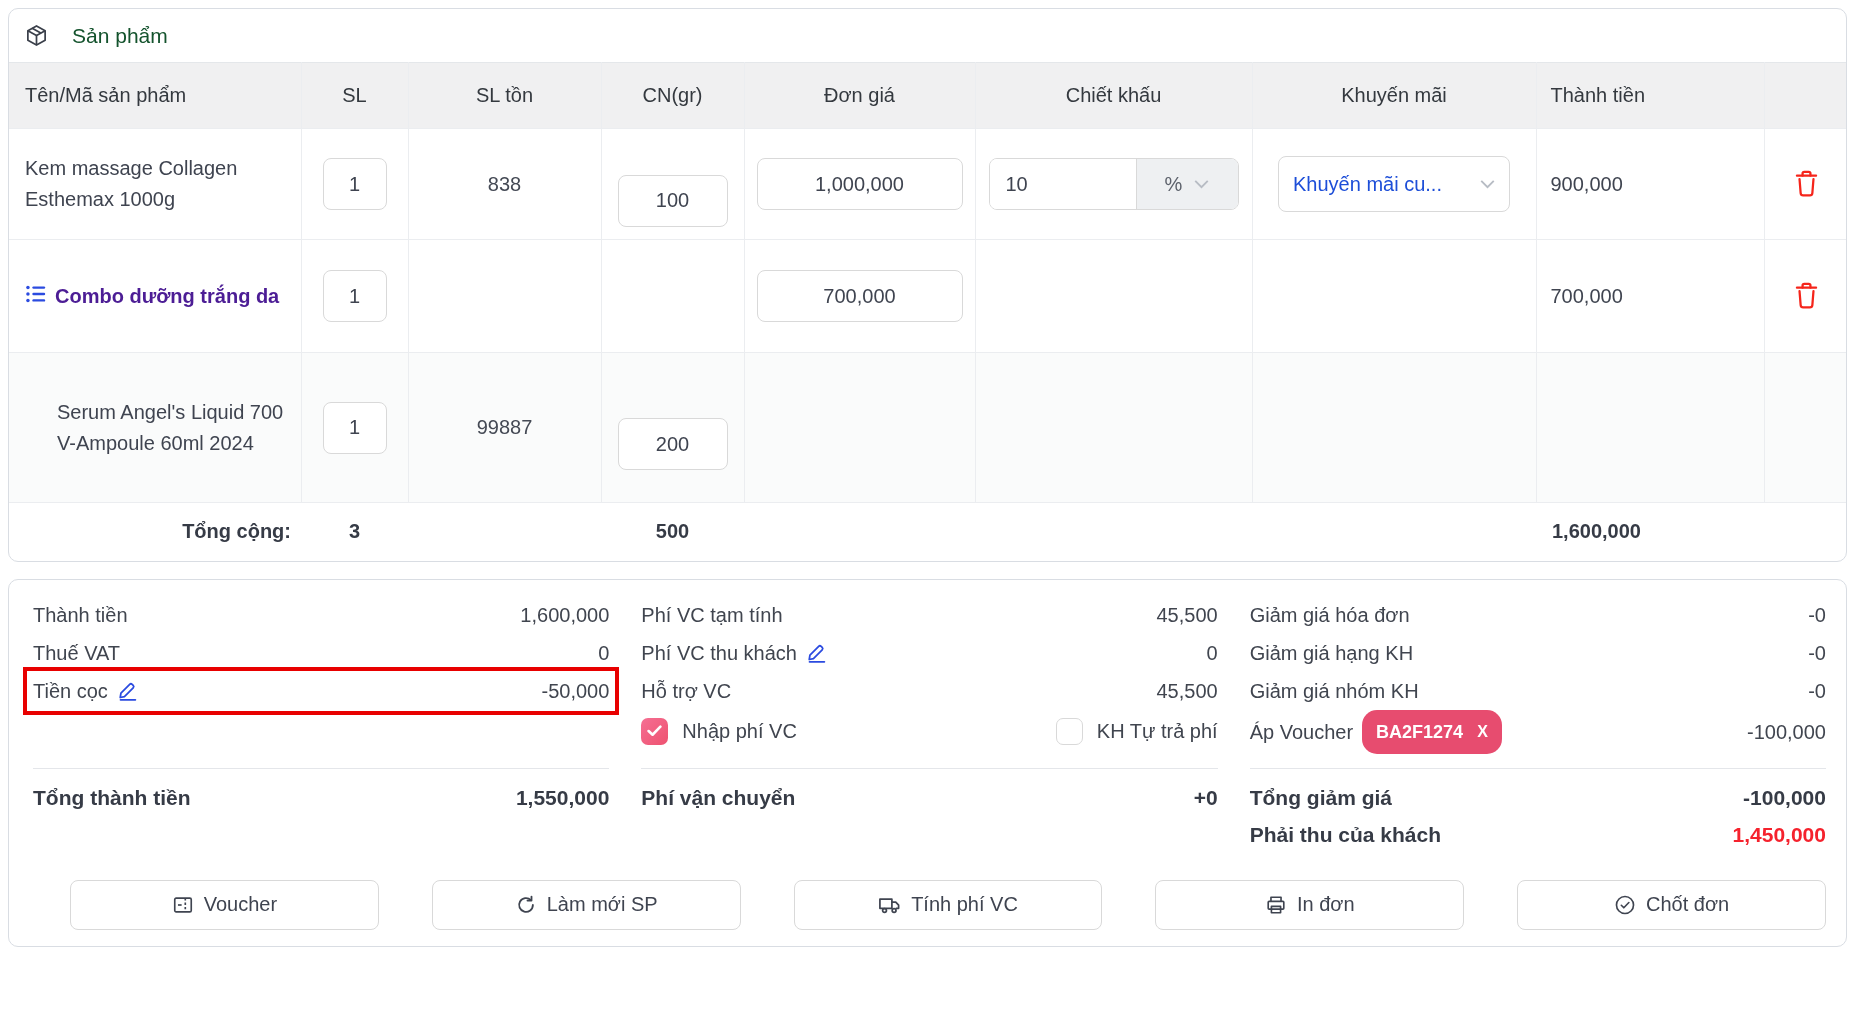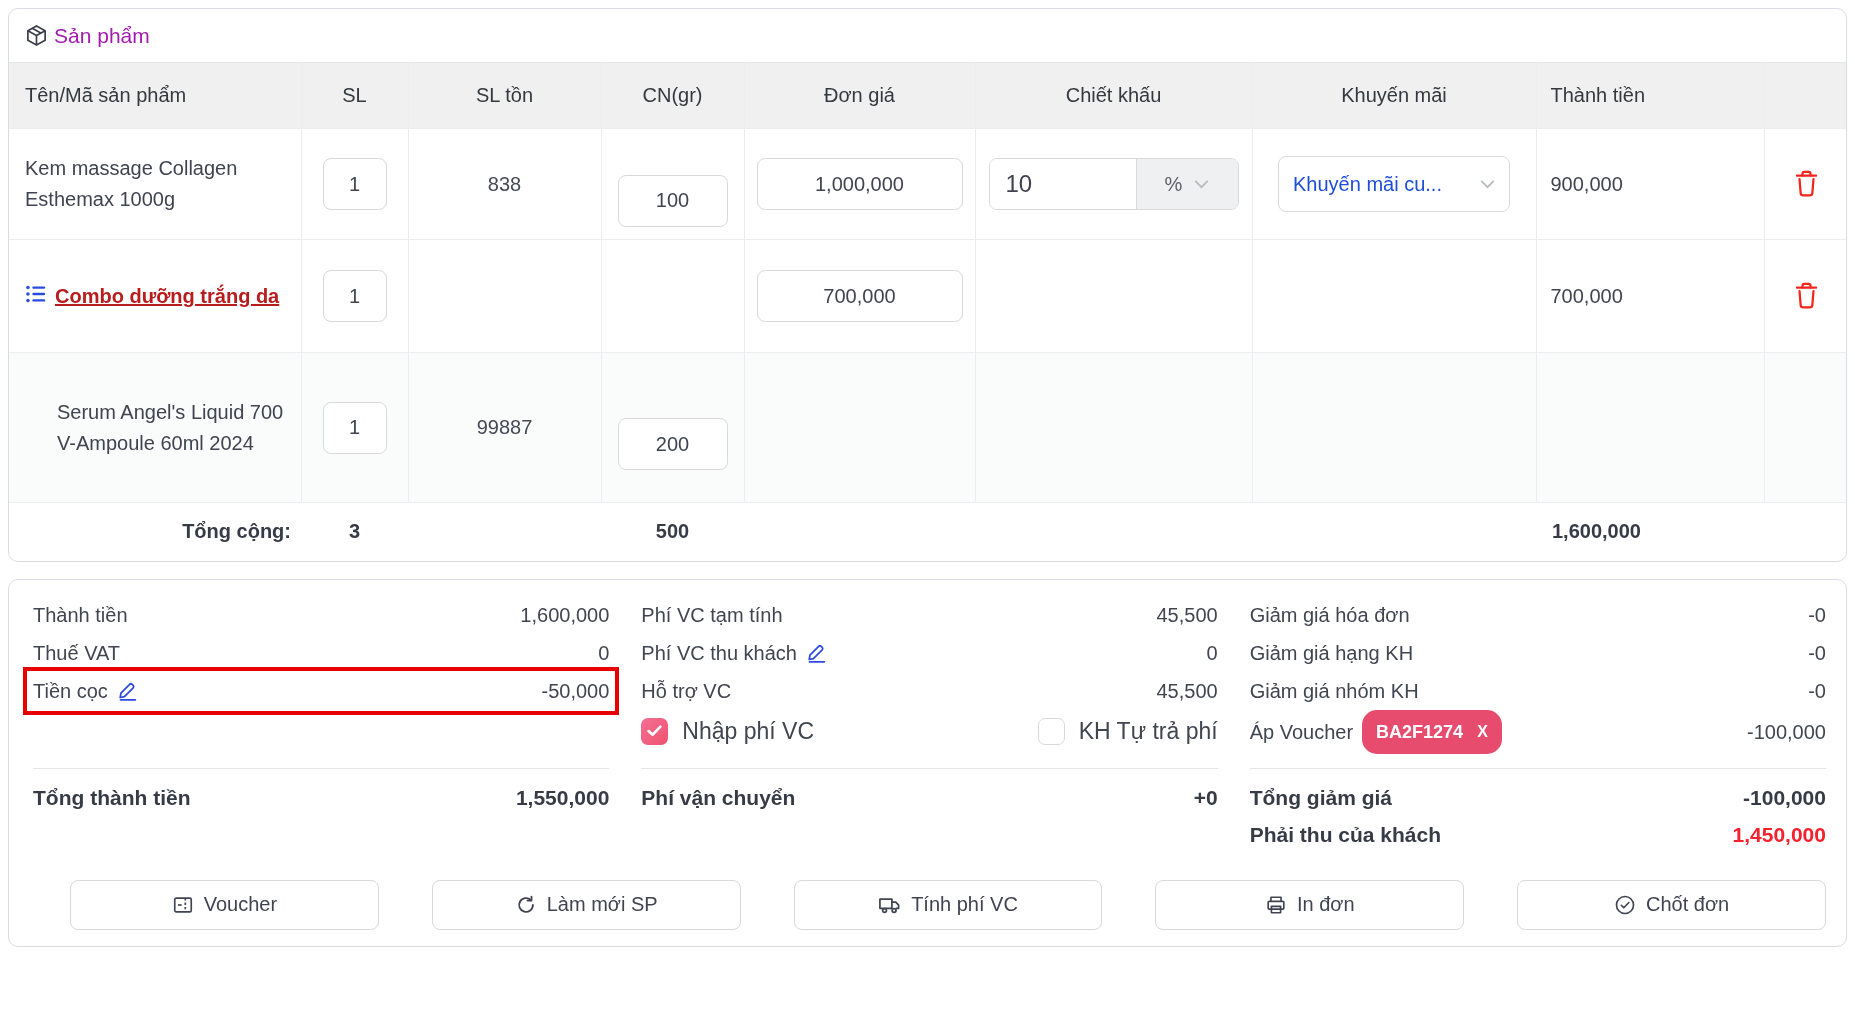--- a/index.html
+++ b/index.html
@@ -2,44 +2,44 @@
 <html><head>
 <meta charset="utf-8">
 <style>
   * { margin:0; padding:0; box-sizing:border-box; }
   html,body { width:1855px; height:1029px; background:#fff; font-family:"Liberation Sans", sans-serif; color:#454a55; }
 
   .card { background:#fff; border:1px solid #d9dde3; border-radius:10px; overflow:visible; }
 
   
   .products-card { margin:8px 8px 0 8px; overflow:hidden; }
-  .panel-title { display:flex; align-items:center; gap:6px; height:53px; padding:0 16px; font-size:21px; color:#a21caf; }
+  .panel-title { display:flex; align-items:center; gap:24px; height:53px; padding:0 16px; font-size:21px; color:#14532d; }
   .panel-title svg { flex:0 0 auto; }
 
   table.products { width:100%; border-collapse:collapse; table-layout:fixed; }
   th, td { border-right:1px solid #ebedf0; vertical-align:middle; font-size:20px; }
   th:last-child, td:last-child { border-right:none; }
   thead th { background:#f0f0f1; height:66px; font-weight:500; color:#34393f; text-align:center; border-top:1px solid #e4e7ea; border-bottom:1px solid #ebedf0; }
   thead th.th-name { text-align:left; padding-left:16px; }
   thead th.th-amount { text-align:left; padding-left:14px; }
   tbody td { border-bottom:1px solid #ebedf0; text-align:center; }
   td.name-cell { text-align:left; padding:14px 10px 14px 16px; line-height:31px; color:#3f4450; }
   td.amount-cell { text-align:left; padding-left:14px; color:#3f4450; }
   tr.child-row td { background:#fafbfb; }
   td.child-name { padding-left:48px; }
-  .bold-name { font-weight:700; color:#b91c1c;text-decoration:underline; }
+  .bold-name { font-weight:700; color:#4c1d95; }
   .combo-icon { vertical-align:-2px; margin-right:8px; }
 
   .inp { border:1px solid #d9d9d9; border-radius:8px; height:52px; font-size:20px; color:#3f4450; text-align:center; font-family:inherit; background:#fff; }
   .inp-qty { width:64px; }
   .inp-weight { width:110px;margin-top:33px; }
   .inp-price { width:206px; }
 
   .discount-group { display:inline-flex; width:250px; height:52px; border:1px solid #d9d9d9; border-radius:8px; overflow:hidden; background:#fff; }
-  .discount-group input { border:none; outline:none; width:146px; padding-left:16px; font-size:24px; color:#3f4450; font-family:inherit; }
+  .discount-group input { border:none; outline:none; width:146px; padding-left:16px; font-size:20px; color:#3f4450; font-family:inherit; }
   .discount-addon { flex:1; background:#eef0f2; border-left:1px solid #d9d9d9; display:flex; align-items:center; justify-content:center; gap:12px; color:#5d626c; font-size:20px; cursor:pointer; }
 
   .promo-select { display:inline-flex; align-items:center; justify-content:space-between; width:232px; height:56px; padding:0 14px; border:1px solid #d9d9d9; border-radius:8px; font-size:20px; color:#1d4ed8; cursor:pointer; background:#fff; }
   .promo-select span { white-space:nowrap; overflow:hidden; }
 
   .trash-btn { background:none; border:none; cursor:pointer; padding:4px; }
 
   tr.total-row td { border-right:none; border-bottom:none; border-top:1px solid #e4e7ea; height:58px; font-weight:700; font-size:20px; color:#363b46; }
   td.total-label { text-align:right; padding-right:10px; }
   td.total-amount { text-align:left; padding-left:16px; }
@@ -49,21 +49,21 @@
   .summary-grid { display:flex; gap:32px; }
   .sum-col { flex:1; min-width:0; }
   .sum-rows { height:160px; }
   .sum-row { display:flex; justify-content:space-between; align-items:center; line-height:38px; font-size:20px; color:#40454f; position:relative; }
   .sum-row .lbl { display:flex; align-items:center; gap:9px; }
   .sum-val { font-variant-numeric:tabular-nums; }
   .edit-ico { cursor:pointer; color:#2b4be0; display:inline-flex; }
   .annotation-box { position:absolute; left:-10px; right:-10px; top:-5px; bottom:-5px; border:4px solid #e80000; pointer-events:none; z-index:5; }
 
   .chk-row { display:flex; justify-content:space-between; align-items:center; margin-top:8px; }
-  .chk-group { display:flex; align-items:center; gap:14px; font-size:23px; color:#40454f; }
+  .chk-group { display:flex; align-items:center; gap:14px; font-size:20px; color:#40454f; }
   .checkbox { width:27px; height:27px; border-radius:7px; display:inline-flex; align-items:center; justify-content:center; cursor:pointer; }
   .checkbox.checked { background:linear-gradient(135deg,#f56f93 0%,#ee5270 100%); }
   .checkbox.unchecked { background:#fff; border:1px solid #d9d9d9; }
 
   .voucher-badge { display:inline-flex; align-items:center; gap:14px; background:#e74c6f; color:#fff; font-weight:700; font-size:18px; padding:3px 14px; border-radius:15px; }
   .voucher-x { cursor:pointer; font-size:16px; }
 
   .sum-footer { border-top:1px solid #e4e6ea; margin-top:12px; padding-top:10px; min-height:86px; }
   .sum-total { display:flex; justify-content:space-between; align-items:center; line-height:37px; font-size:21px; font-weight:700; color:#363b46; }
   .red-val { color:#f5222d; }

